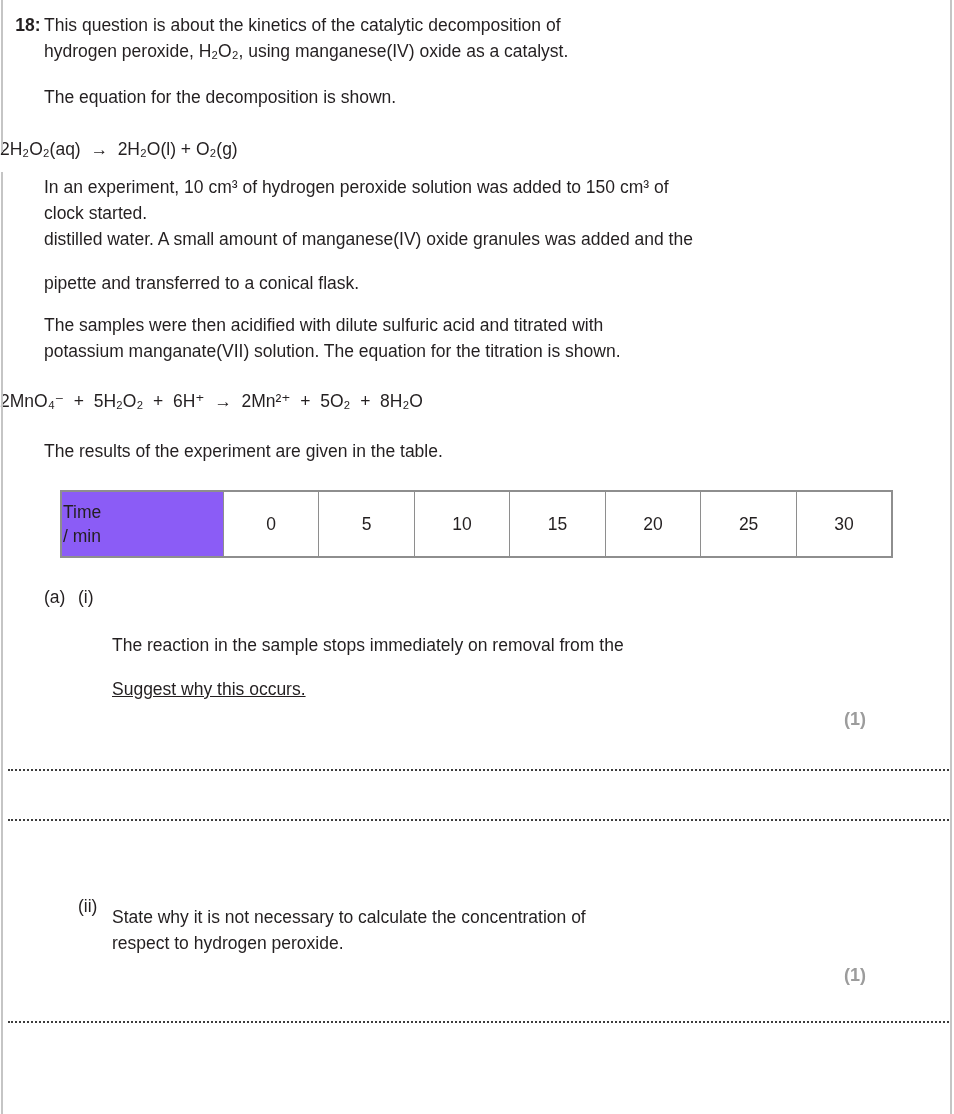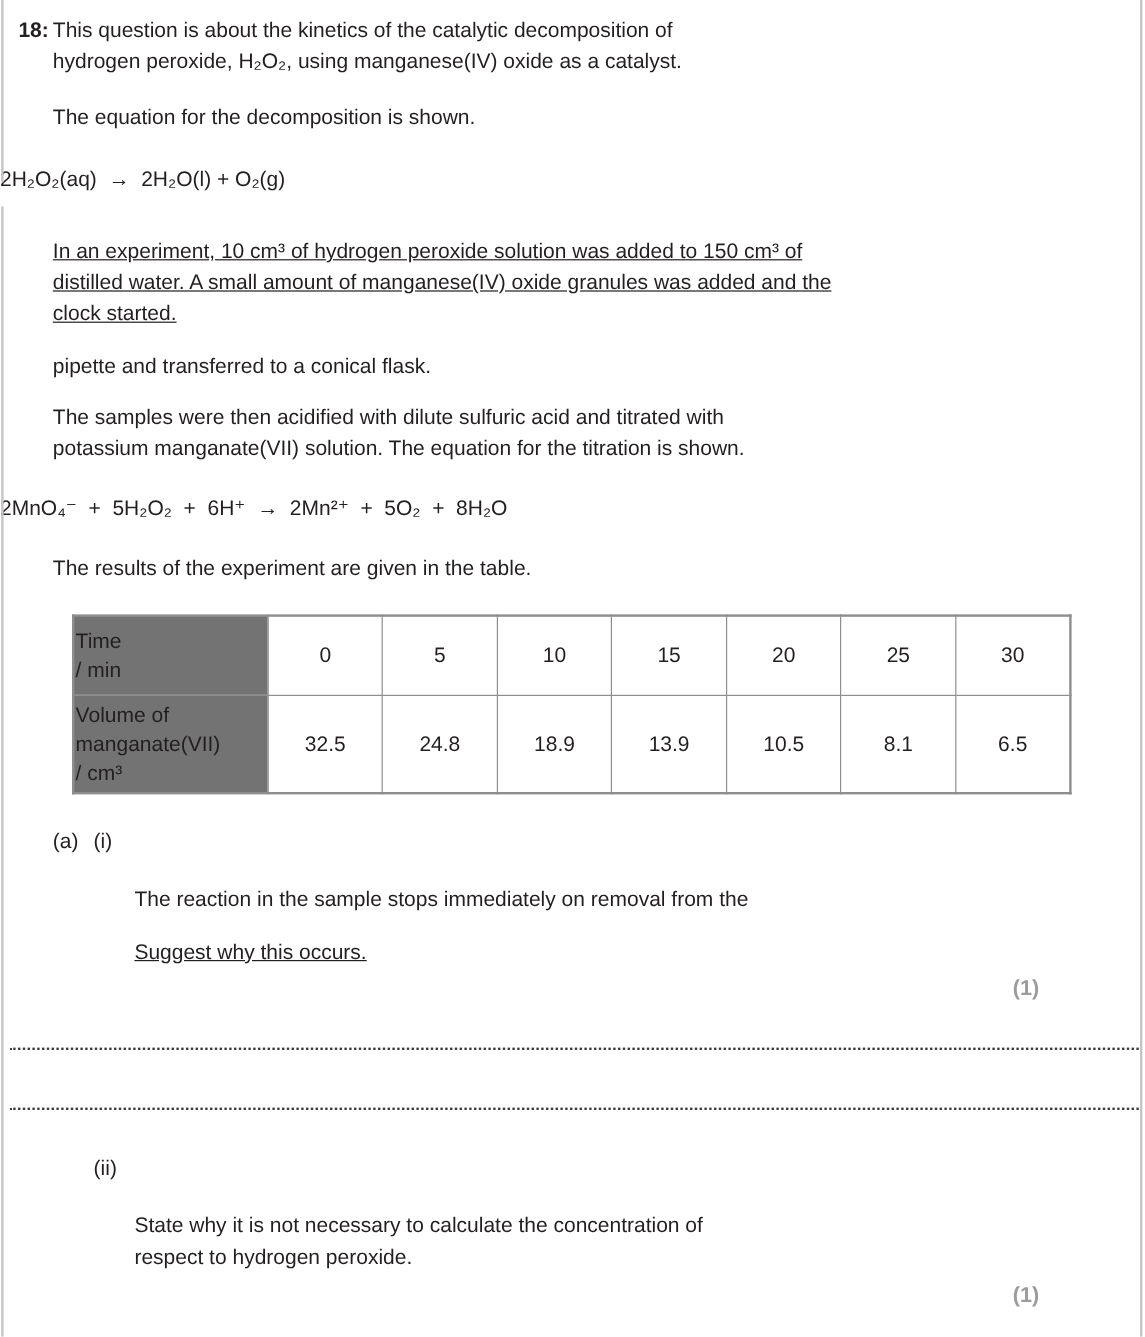--- a/index.html
+++ b/index.html
@@ -19,21 +19,21 @@
   .br        { right: 2px; top: 0; height: 1114px; }
 
   .line { display: block; }
 
   .intro-row { display: flex; margin: 12px 56px 0 12px; }
   .qnum { width: 32px; flex: none; font-weight: 700; text-align: center; }
   .intro-text { flex: 1; }
 
   .para { margin-left: 44px; margin-right: 56px; }
   .p-eqintro { margin-top: 20px; }
-  .p-exp  { margin-top: 34px; text-decoration: underline; }
+  .p-exp  { margin-top: 12px; }
   .p-samp { margin-top: 18px; }
   .p-titr { margin-top: 16px; }
   .p-res  { margin-top: 24px; }
 
   .equation { text-align: left; white-space: pre; }
   .eq1 { margin-top: 26px; }
   .eq2 { margin-top: 24px; }
 
   table.results-table {
     margin: 26px 0 0 60px;
@@ -42,30 +42,30 @@
     width: 833px;
     border: 2px solid #8e8e8e;
   }
   table.results-table td {
     border: 1px solid #8e8e8e;
     vertical-align: middle;
     box-sizing: border-box;
   }
   td.hdr {
     width: 158px;
-    background: #737373;
+    background: #8b5cf6;
     line-height: 24px;
   }
   td.val { width: 93px; text-align: center; }
   tr.r1 td { height: 66px; }
   tr.r2 td { height: 82px; }
 
   .part-row { display: flex; margin-right: 60px; }
   .part-a-row { margin-top: 26px; margin-left: 44px; }
-  .part-ii-row { margin-top: 35px; margin-left: 78px; }
+  .part-ii-row { margin-top: 35px; margin-left: 78px; align-items: center; }
   .plabel { width: 34px; flex: none; }
   .part-text { flex: 1; margin-top: 48px; }
 
   .suggest { margin: 18px 60px 0 112px; text-decoration: underline; }
 
   .marks {
     text-align: right;
     padding-right: 88px;
     font-weight: 700;
     font-size: 18px;
@@ -98,22 +98,22 @@
     <span class="line">hydrogen peroxide, H₂O₂, using manganese(IV) oxide as a catalyst.</span>
   </span>
 </div>
 
 <div class="para p-eqintro">The equation for the decomposition is shown.</div>
 
 <div class="equation eq1">2H₂O₂(aq)  →  2H₂O(l) + O₂(g)</div>
 
 <div class="para p-exp">
   <span class="line">In an experiment, 10 cm³ of hydrogen peroxide solution was added to 150 cm³ of</span>
+  <span class="line">clock started.</span>
   <span class="line">distilled water. A small amount of manganese(IV) oxide granules was added and the</span>
-  <span class="line">clock started.</span>
 </div>
 
 <div class="para p-samp">
   <span class="line">pipette and transferred to a conical flask.</span>
 </div>
 
 <div class="para p-titr">
   <span class="line">The samples were then acidified with dilute sulfuric acid and titrated with</span>
   <span class="line">potassium manganate(VII) solution. The equation for the titration is shown.</span>
 </div>
@@ -129,34 +129,20 @@
       <span class="line">Time</span>
       <span class="line">/ min</span>
     </td>
     <td class="val">0</td>
     <td class="val">5</td>
     <td class="val">10</td>
     <td class="val">15</td>
     <td class="val">20</td>
     <td class="val">25</td>
     <td class="val">30</td>
-  </tr>
-  <tr class="r2">
-    <td class="hdr">
-      <span class="line">Volume of</span>
-      <span class="line">manganate(VII)</span>
-      <span class="line">/ cm³</span>
-    </td>
-    <td class="val">32.5</td>
-    <td class="val">24.8</td>
-    <td class="val">18.9</td>
-    <td class="val">13.9</td>
-    <td class="val">10.5</td>
-    <td class="val">8.1</td>
-    <td class="val">6.5</td>
   </tr>
 </tbody>
   </table>
 
 <div class="part-row part-a-row">
   <span class="plabel">(a)</span>
   <span class="plabel">(i)</span>
   <span class="part-text">
     <span class="line">The reaction in the sample stops immediately on removal from the</span>
   </span>

